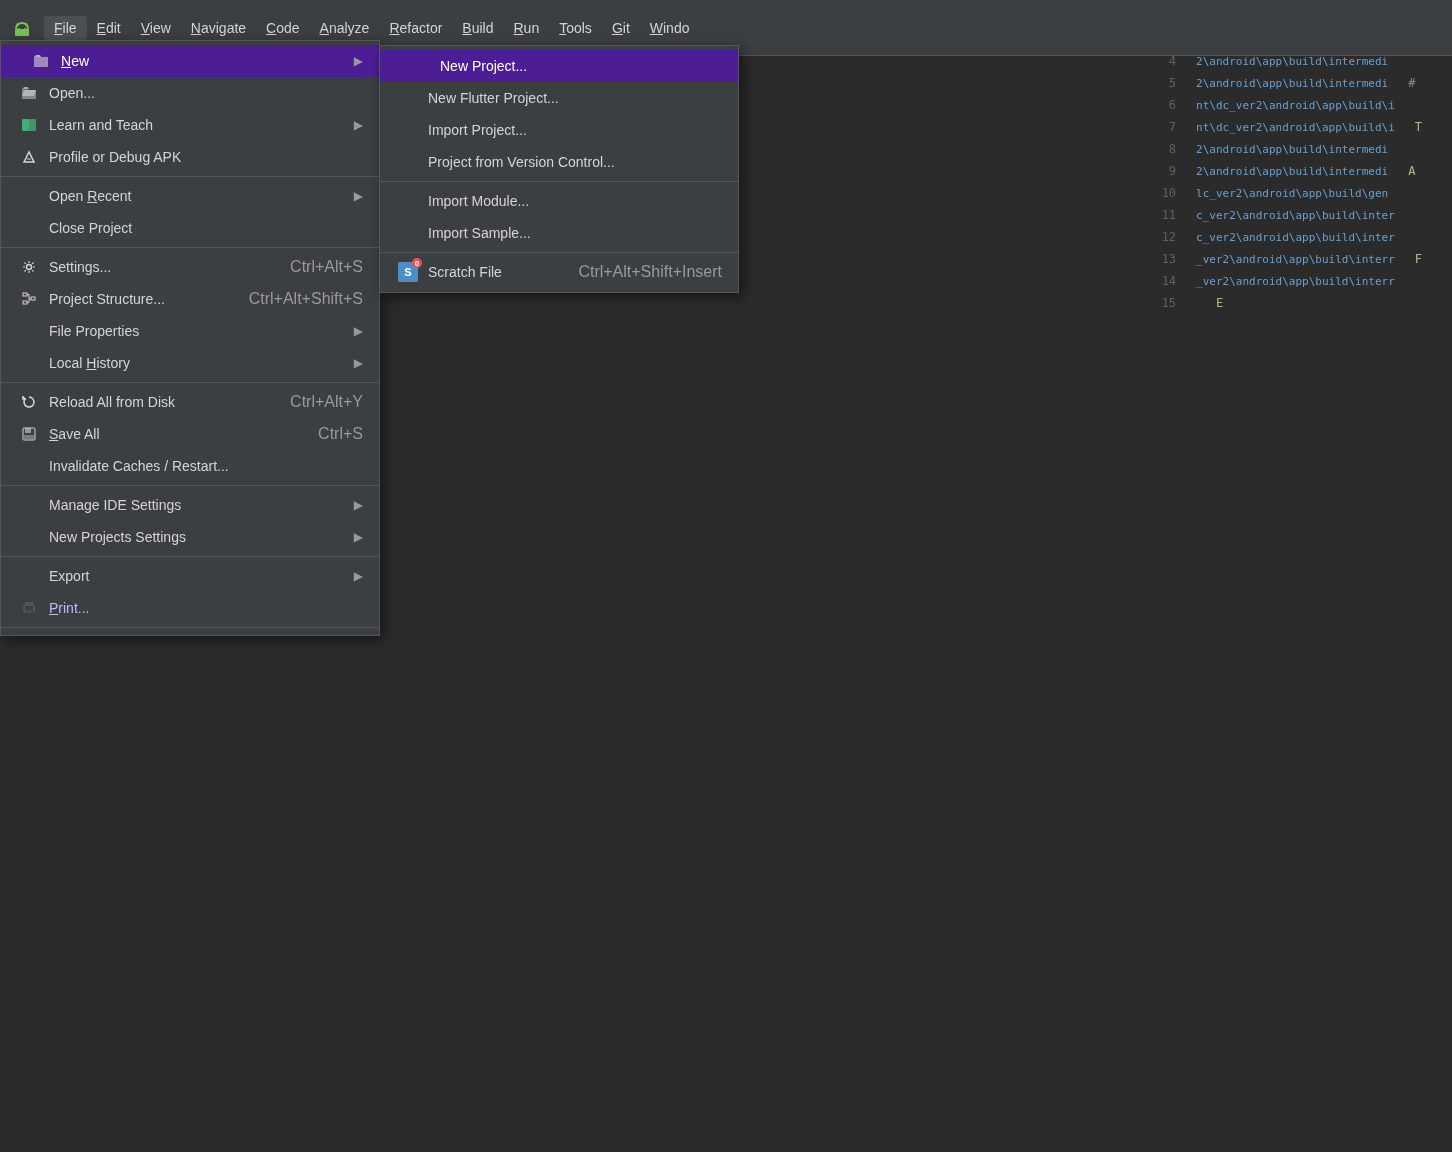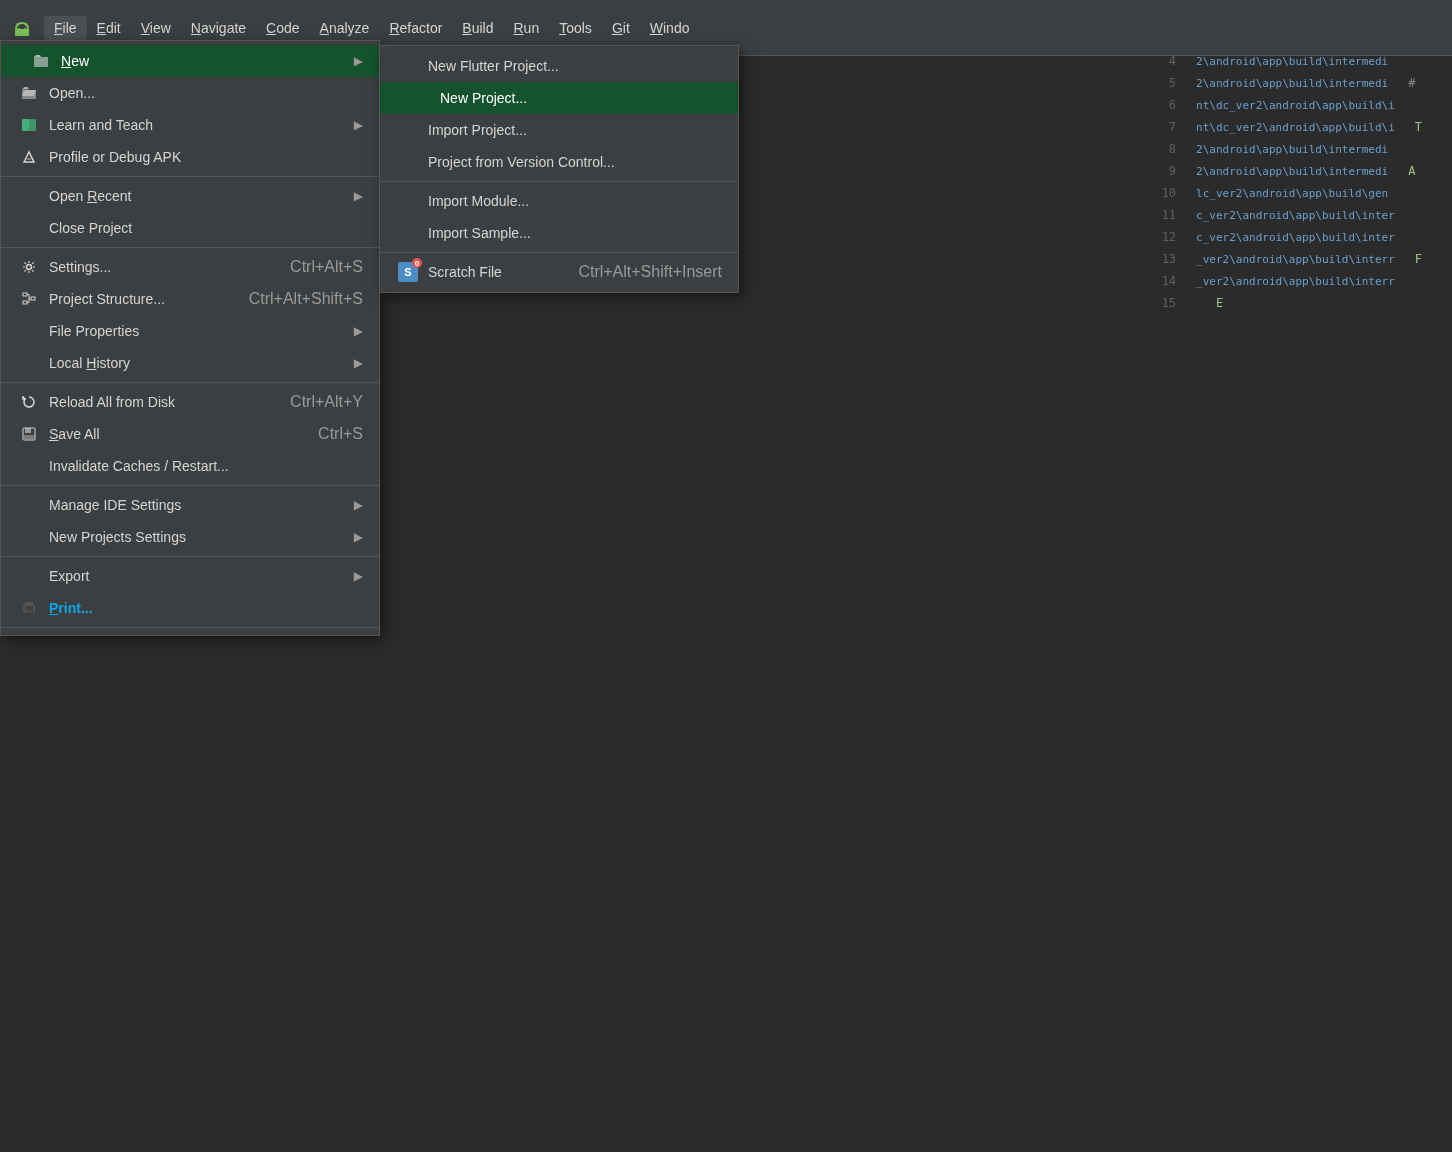--- a/index.html
+++ b/index.html
@@ -109,21 +109,21 @@
 
     .menu-item {
       display: flex;
       align-items: center;
       padding: 6px 16px;
       cursor: pointer;
       position: relative;
       color: #d4d4d4;
     }
     .menu-item.highlighted {
-      background: #14532d;
+      background: #4c1d95;
       color: #ffffff;
       padding-left: 28px;
     }
     .menu-item-icon {
       width: 24px;
       height: 20px;
       display: flex;
       align-items: center;
       justify-content: center;
       margin-right: 8px;
@@ -328,27 +328,27 @@
       <span class="menu-item-icon">
         <svg width="16" height="14" viewBox="0 0 16 14" fill="none">
           <path d="M1 3h14v10H1z" fill="#d4d4d4" opacity="0.6"></path>
           <path d="M1 3l2-2h4l1 2H1z" fill="#d4d4d4" opacity="0.8"></path>
         </svg>
       </span>
       <span class="menu-item-label"><u>N</u>ew</span>
       <span class="menu-item-arrow">▶</span>
 
       <div class="new-submenu">
+        <div class="menu-item highlighted">
+          <span class="menu-item-icon"></span>
+          <span class="menu-item-label">New Project...</span>
+        </div>
         <div class="menu-item">
           <span class="menu-item-icon"></span>
           <span class="menu-item-label">New Flutter Project...</span>
-        </div>
-        <div class="menu-item highlighted">
-          <span class="menu-item-icon"></span>
-          <span class="menu-item-label">New Project...</span>
         </div>
         <div class="menu-item">
           <span class="menu-item-icon"></span>
           <span class="menu-item-label">Import Project...</span>
         </div>
         <div class="menu-item">
           <span class="menu-item-icon"></span>
           <span class="menu-item-label">Project from Version Control...</span>
         </div>
         <hr class="menu-divider">
@@ -510,20 +510,20 @@
 
     <div class="menu-item menu-item-disabled">
       <span class="menu-item-icon">
         <svg width="14" height="14" viewBox="0 0 14 14" fill="none">
           <rect x="2" y="4" width="10" height="7" rx="1" stroke="#666" stroke-width="1"></rect>
           <rect x="3" y="1" width="8" height="3" fill="#555"></rect>
           <rect x="3" y="8" width="8" height="4" fill="#444"></rect>
           <rect x="4" y="10" width="6" height="1" fill="#555"></rect>
         </svg>
       </span>
-      <span class="menu-item-label" style="color:#0ea5e9;font-weight:bold;"><u>P</u>rint...</span>
+      <span class="menu-item-label" style="color:#c4b5fd;"><u>P</u>rint...</span>
     </div>
 
     <hr class="menu-divider">
 
 
   </div>
 </div>
 
 </body></html>

